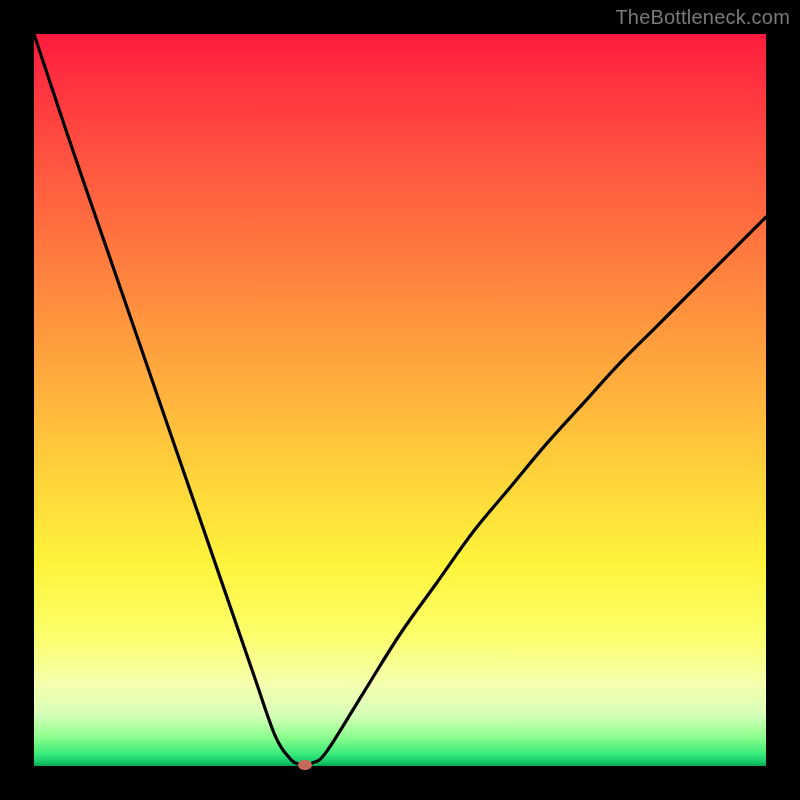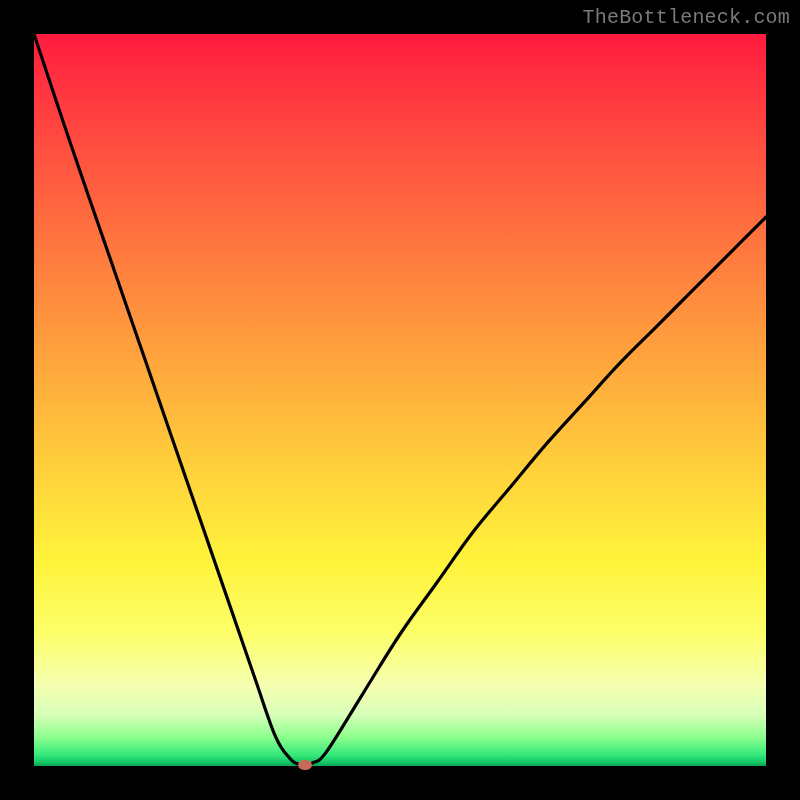--- a/index.html
+++ b/index.html
@@ -45,21 +45,20 @@
     );
   }
   .watermark {
     position: absolute;
     top: 6px;
     right: 10px;
     color: #7a7a7a;
     font-size: 20px;
     letter-spacing: 0.2px;
     font-weight: 500;
-    font-family: Liberation Mono, monospace;
   }
   svg.curve {
     position: absolute;
     left: 0;
     top: 0;
     width: 732px;
     height: 732px;
     overflow: visible;
   }
   .marker {

